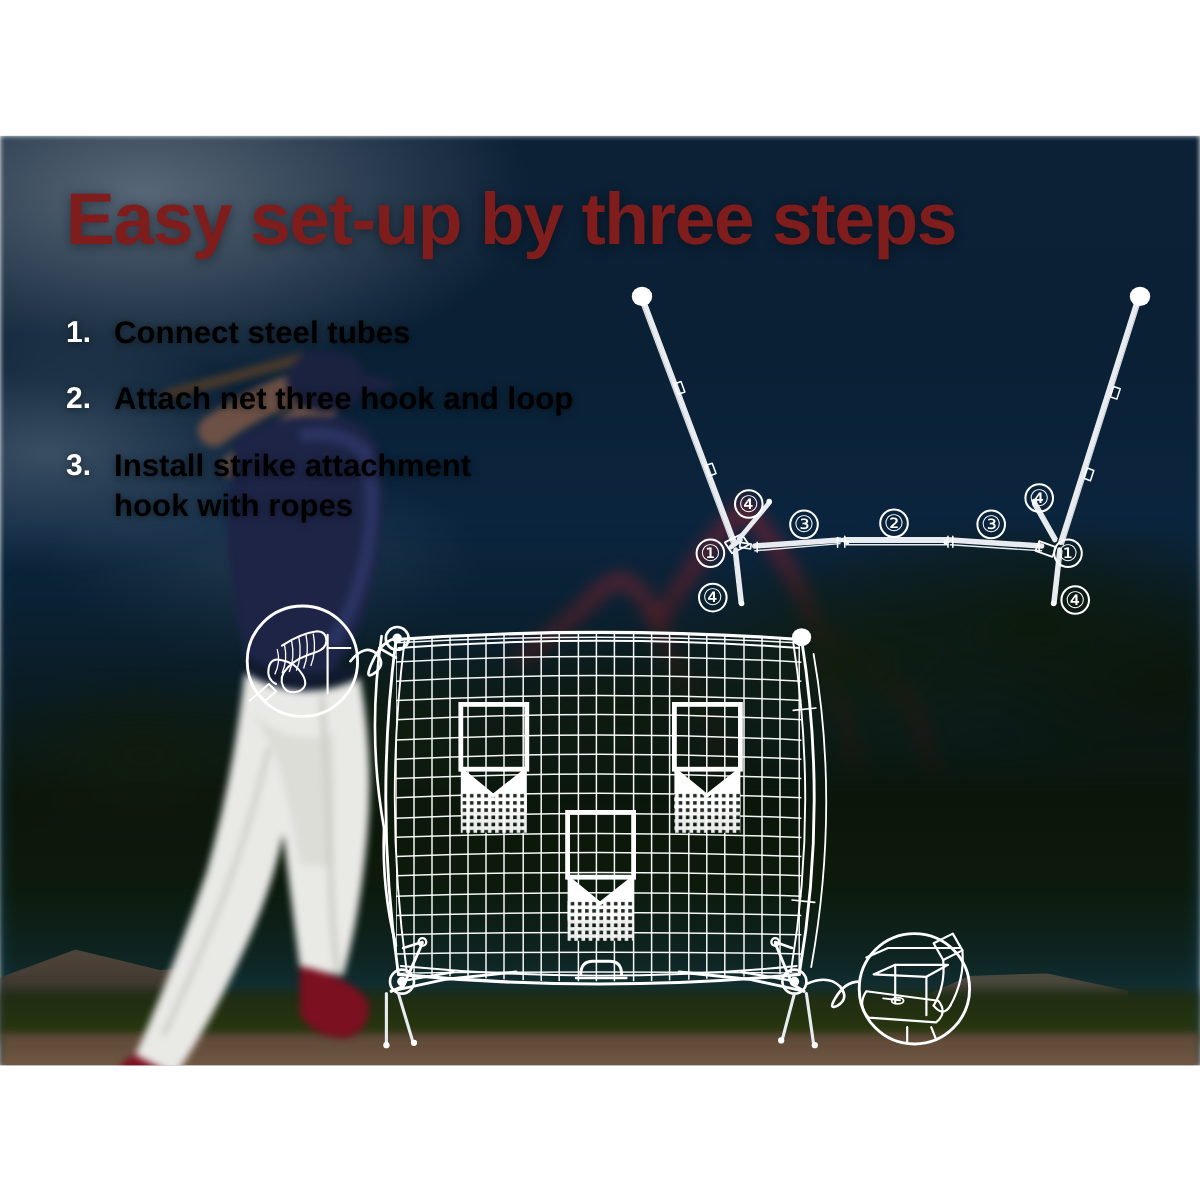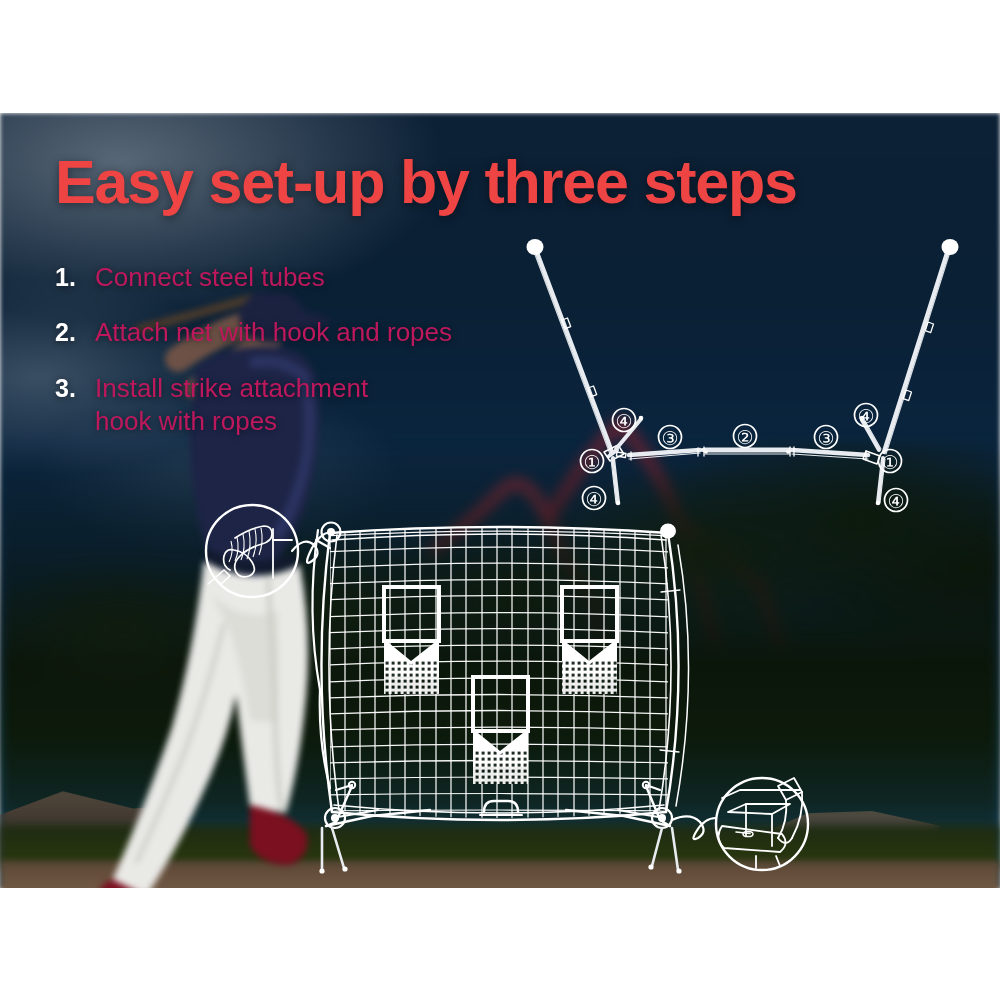--- a/index.html
+++ b/index.html
@@ -56,28 +56,28 @@
   .dirt { position:absolute; left:0; top:748px; width:1000px; height:112px;
           background:linear-gradient(180deg,#5b4635 0%,#6e5742 22%,#7a6149 52%,#6b543e 80%,#4e3d2d 100%);
           filter:blur(3px); }
 
   
   .batter { position:absolute; left:100px; top:180px; width:290px; height:690px; filter:blur(3.2px); }
   .batter svg { width:100%; height:100%; display:block; }
 
   
   .headline { position:absolute; left:55px; top:152px; font-size:61px; font-weight:bold;
-              color:#ef4444; letter-spacing:-1.2px; line-height:1;
+              color:#7f1d1d; letter-spacing:-1.2px; line-height:1;
               text-shadow:0 2px 10px rgba(0,0,0,.45); white-space:nowrap; }
 
   .steps { position:absolute; left:55px; top:261px; width:520px; }
   .step { display:flex; align-items:flex-start; margin-bottom:22px; }
   .step-num { width:40px; flex:0 0 40px; font-size:25px; font-weight:bold; color:#fff;
               line-height:1.28; text-shadow:0 1px 6px rgba(0,0,0,.5); }
-  .step-txt { font-size:26px; font-weight:normal; color:#be185d; line-height:1.28;
+  .step-txt { font-size:26px; font-weight:bold; color:#000000; line-height:1.28;
               text-shadow:0 1px 6px rgba(0,0,0,.5); }
 
   
   #art { position:absolute; left:0; top:0; width:1000px; height:1000px; pointer-events:none; }
   #art svg { width:100%; height:100%; display:block; }
 
   .wht { stroke:#ffffff; fill:none; stroke-linecap:round; stroke-linejoin:round; }
   .tube { stroke:#e8ecf0; fill:none; stroke-linecap:round; }
   .mesh { stroke:#ffffff; fill:none; stroke-width:1.25; opacity:.96; }
   .badge-c { fill:none; stroke:#ffffff; stroke-width:1.7; }
@@ -449,21 +449,21 @@
 
   <h1 class="headline">Easy set-up by three steps</h1>
 
   <div class="steps">
     <div class="step">
       <div class="step-num">1.</div>
       <div class="step-txt">Connect steel tubes</div>
     </div>
     <div class="step">
       <div class="step-num">2.</div>
-      <div class="step-txt">Attach net with hook and ropes</div>
+      <div class="step-txt">Attach net three hook and loop</div>
     </div>
     <div class="step">
       <div class="step-num">3.</div>
       <div class="step-txt" style="max-width:330px;">Install strike attachment hook with ropes</div>
     </div>
   </div>
 
   <div class="bar top"></div>
   <div class="bar bot"></div>
 

